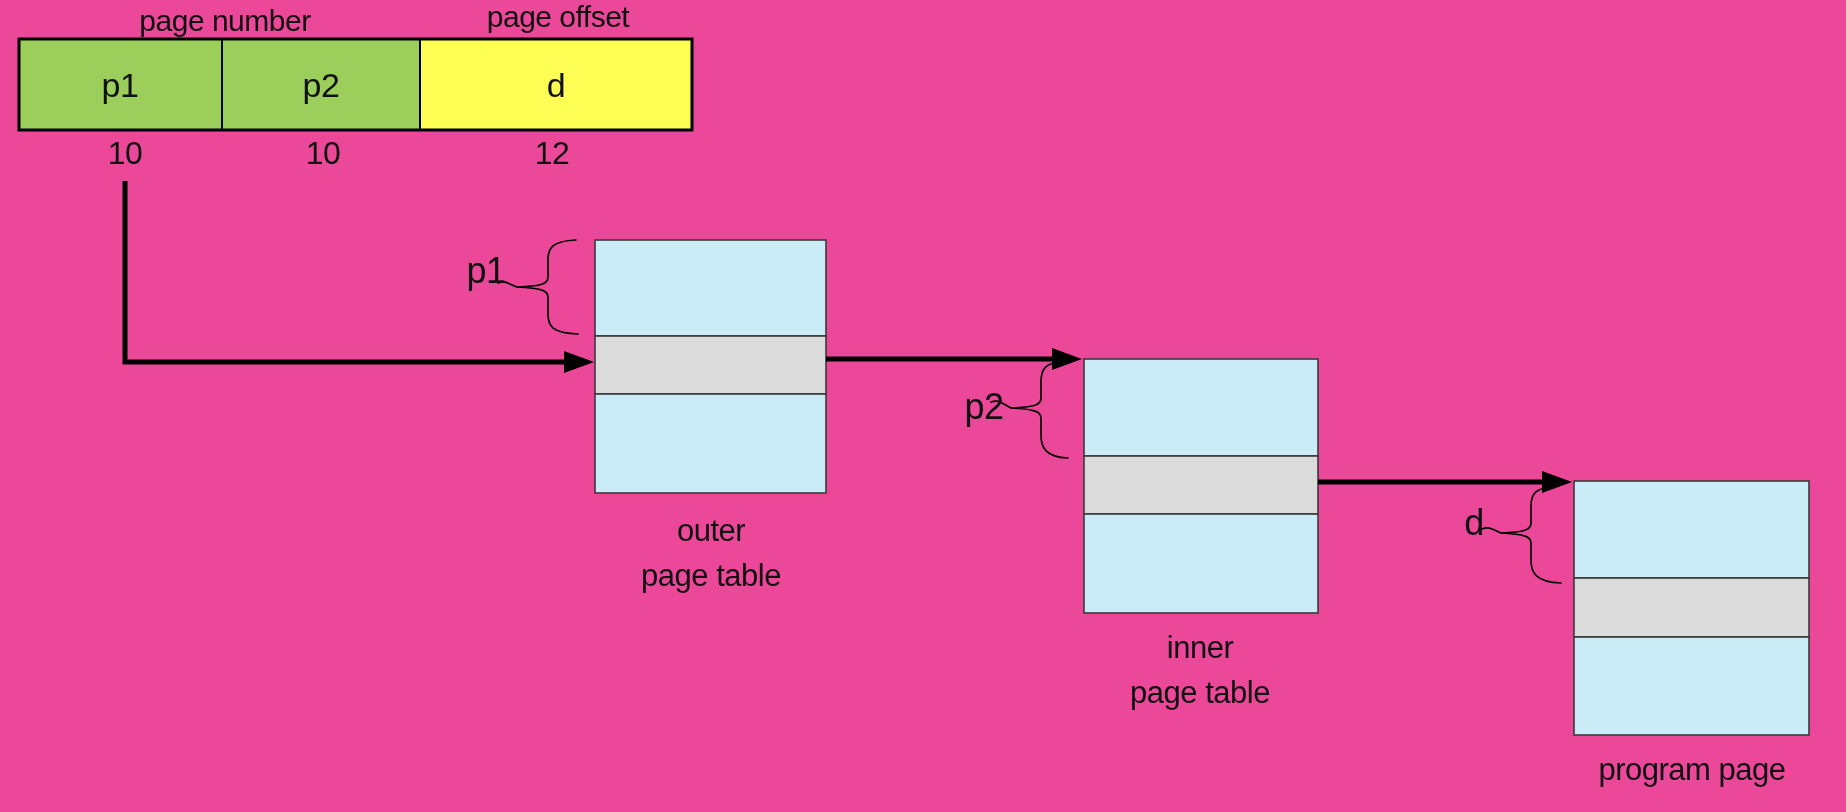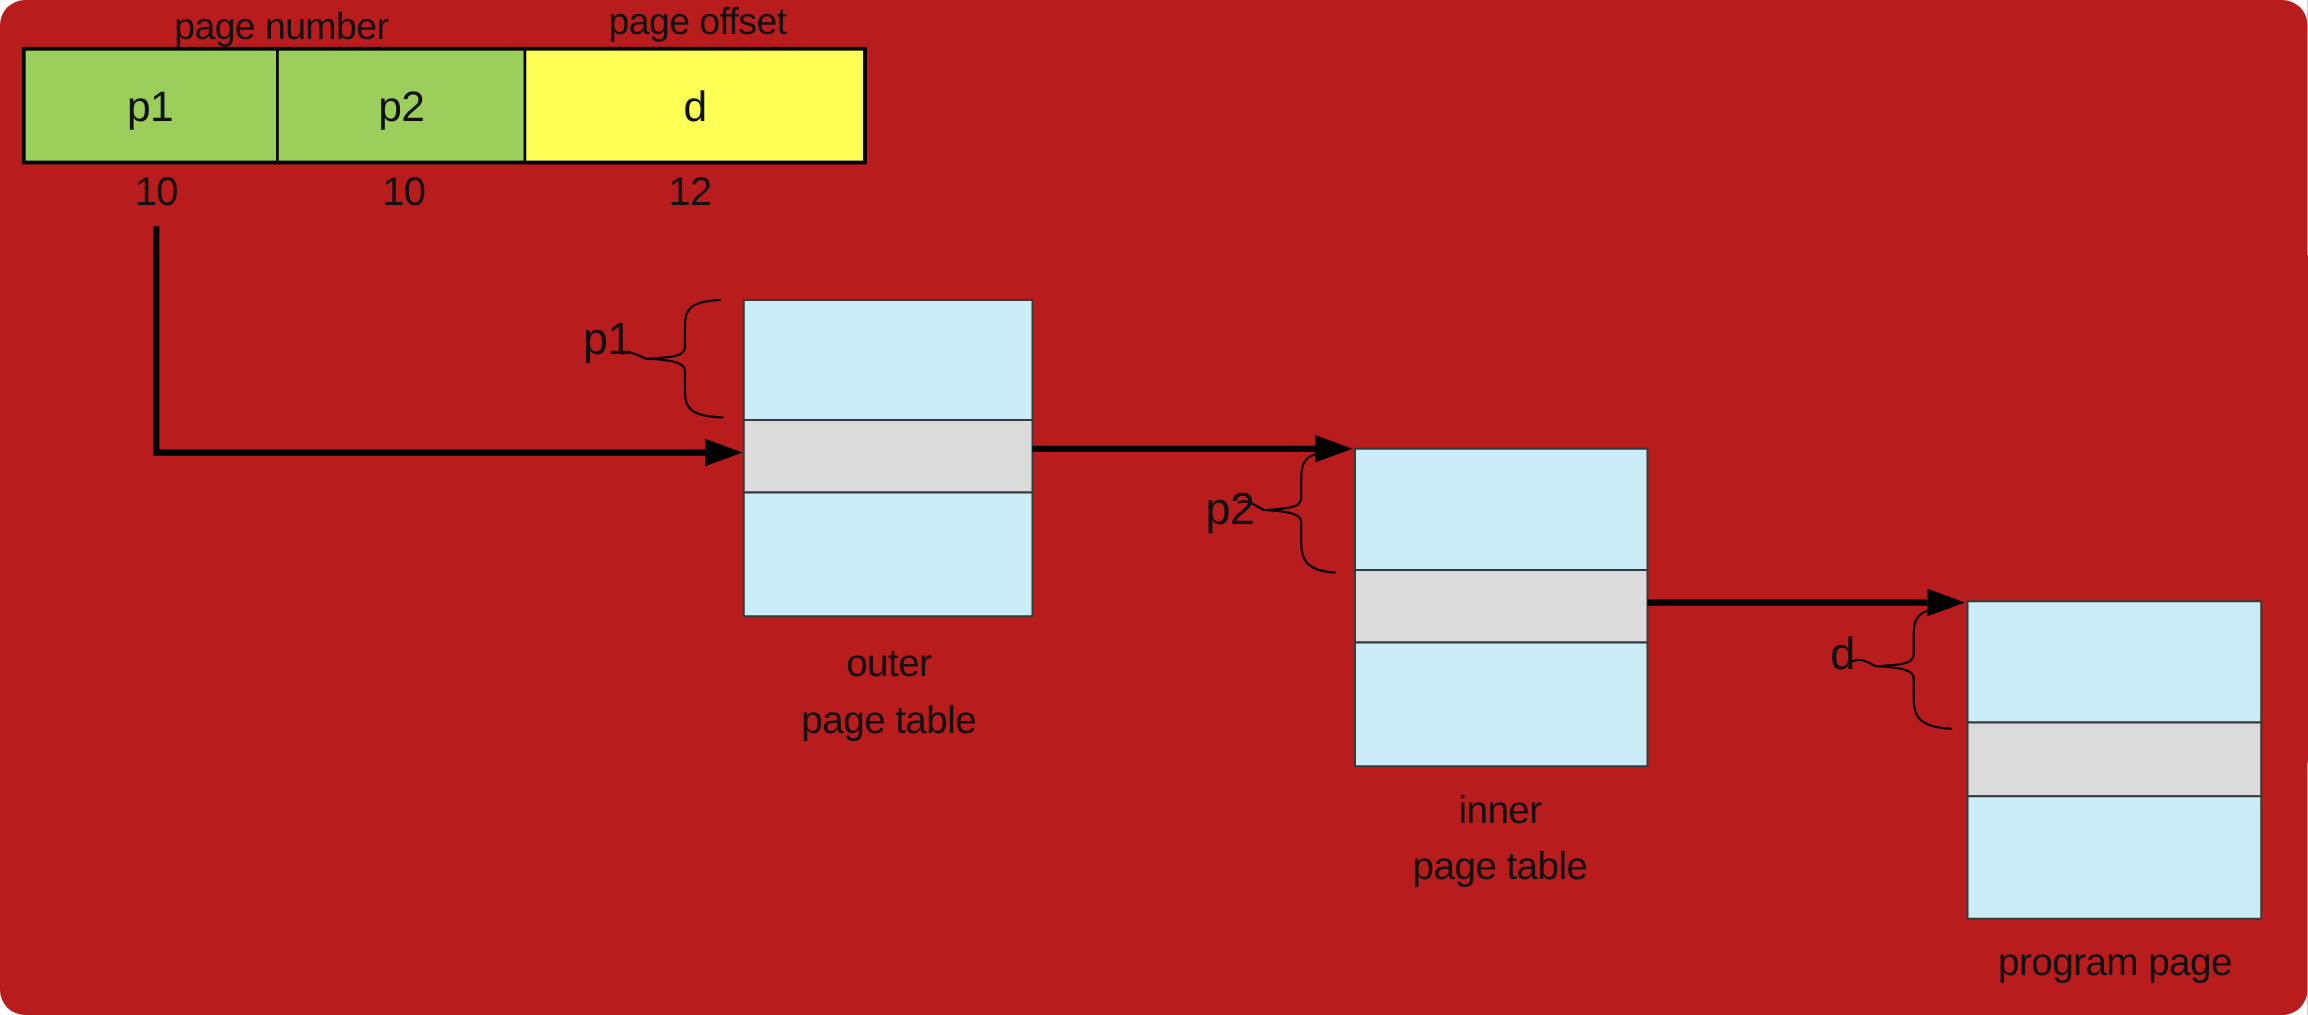--- a/index.html
+++ b/index.html
@@ -1,16 +1,16 @@
 <!DOCTYPE html>
 <html><head>
 <meta charset="utf-8">
 <style>
   html,body{margin:0;padding:0;background:#ffffff;}
-  .stage{width:1846px;height:812px;position:relative;background:#b91c1c;overflow:hidden;border-radius:20px;}
+  .stage{width:1846px;height:812px;position:relative;background:#ec4899;overflow:hidden;}
   svg{display:block;}
   text{
     font-family:"Liberation Sans", sans-serif;
     fill:#111111;
     letter-spacing:-0.5px;
   }
   .t-header{font-size:30px;}
   .t-field{font-size:34px;}
   .t-bits{font-size:32px;}
   .t-caption{font-size:31px;}

